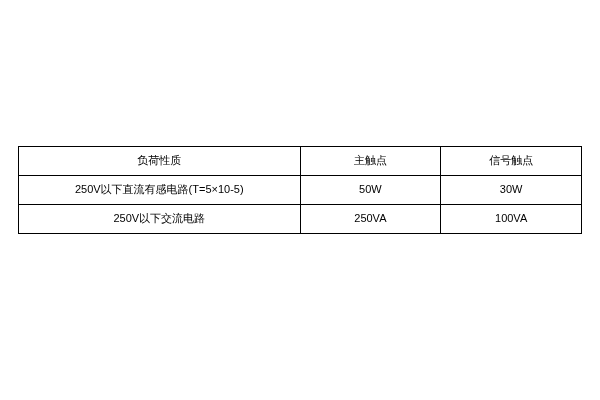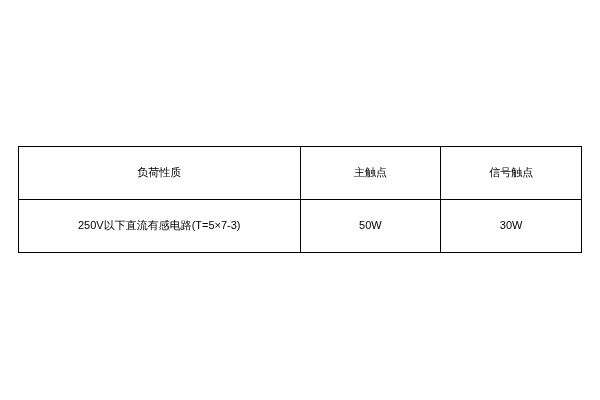--- a/index.html
+++ b/index.html
@@ -32,21 +32,21 @@
   }
   table.spec-table td {
     border: 1px solid #000000;
     height: 28px;
     text-align: center;
     vertical-align: middle;
     font-size: 11px;
     color: #000000;
     font-family: "Liberation Sans", sans-serif;
     line-height: 1.2;
-    padding: 12px 2px;
+    padding: 0 2px;
     white-space: nowrap;
   }
   table.spec-table col.c0 { width: 50%; }
   table.spec-table col.c1 { width: 25%; }
   table.spec-table col.c2 { width: 25%; }
 </style>
 </head>
 <body>
 
 <div class="page">
@@ -57,20 +57,25 @@
         <col class="c1">
         <col class="c2">
       </colgroup>
       <tbody>
         <tr>
           <td>负荷性质</td>
           <td>主触点</td>
           <td>信号触点</td>
         </tr>
         <tr>
-          <td>250V以下直流有感电路(T=5×7-3)</td>
+          <td>250V以下直流有感电路(T=5×10-5)</td>
           <td>50W</td>
           <td>30W</td>
+        </tr>
+        <tr>
+          <td>250V以下交流电路</td>
+          <td>250VA</td>
+          <td>100VA</td>
         </tr>
       </tbody>
     </table>
   </div>
 </div>
 
 </body></html>

